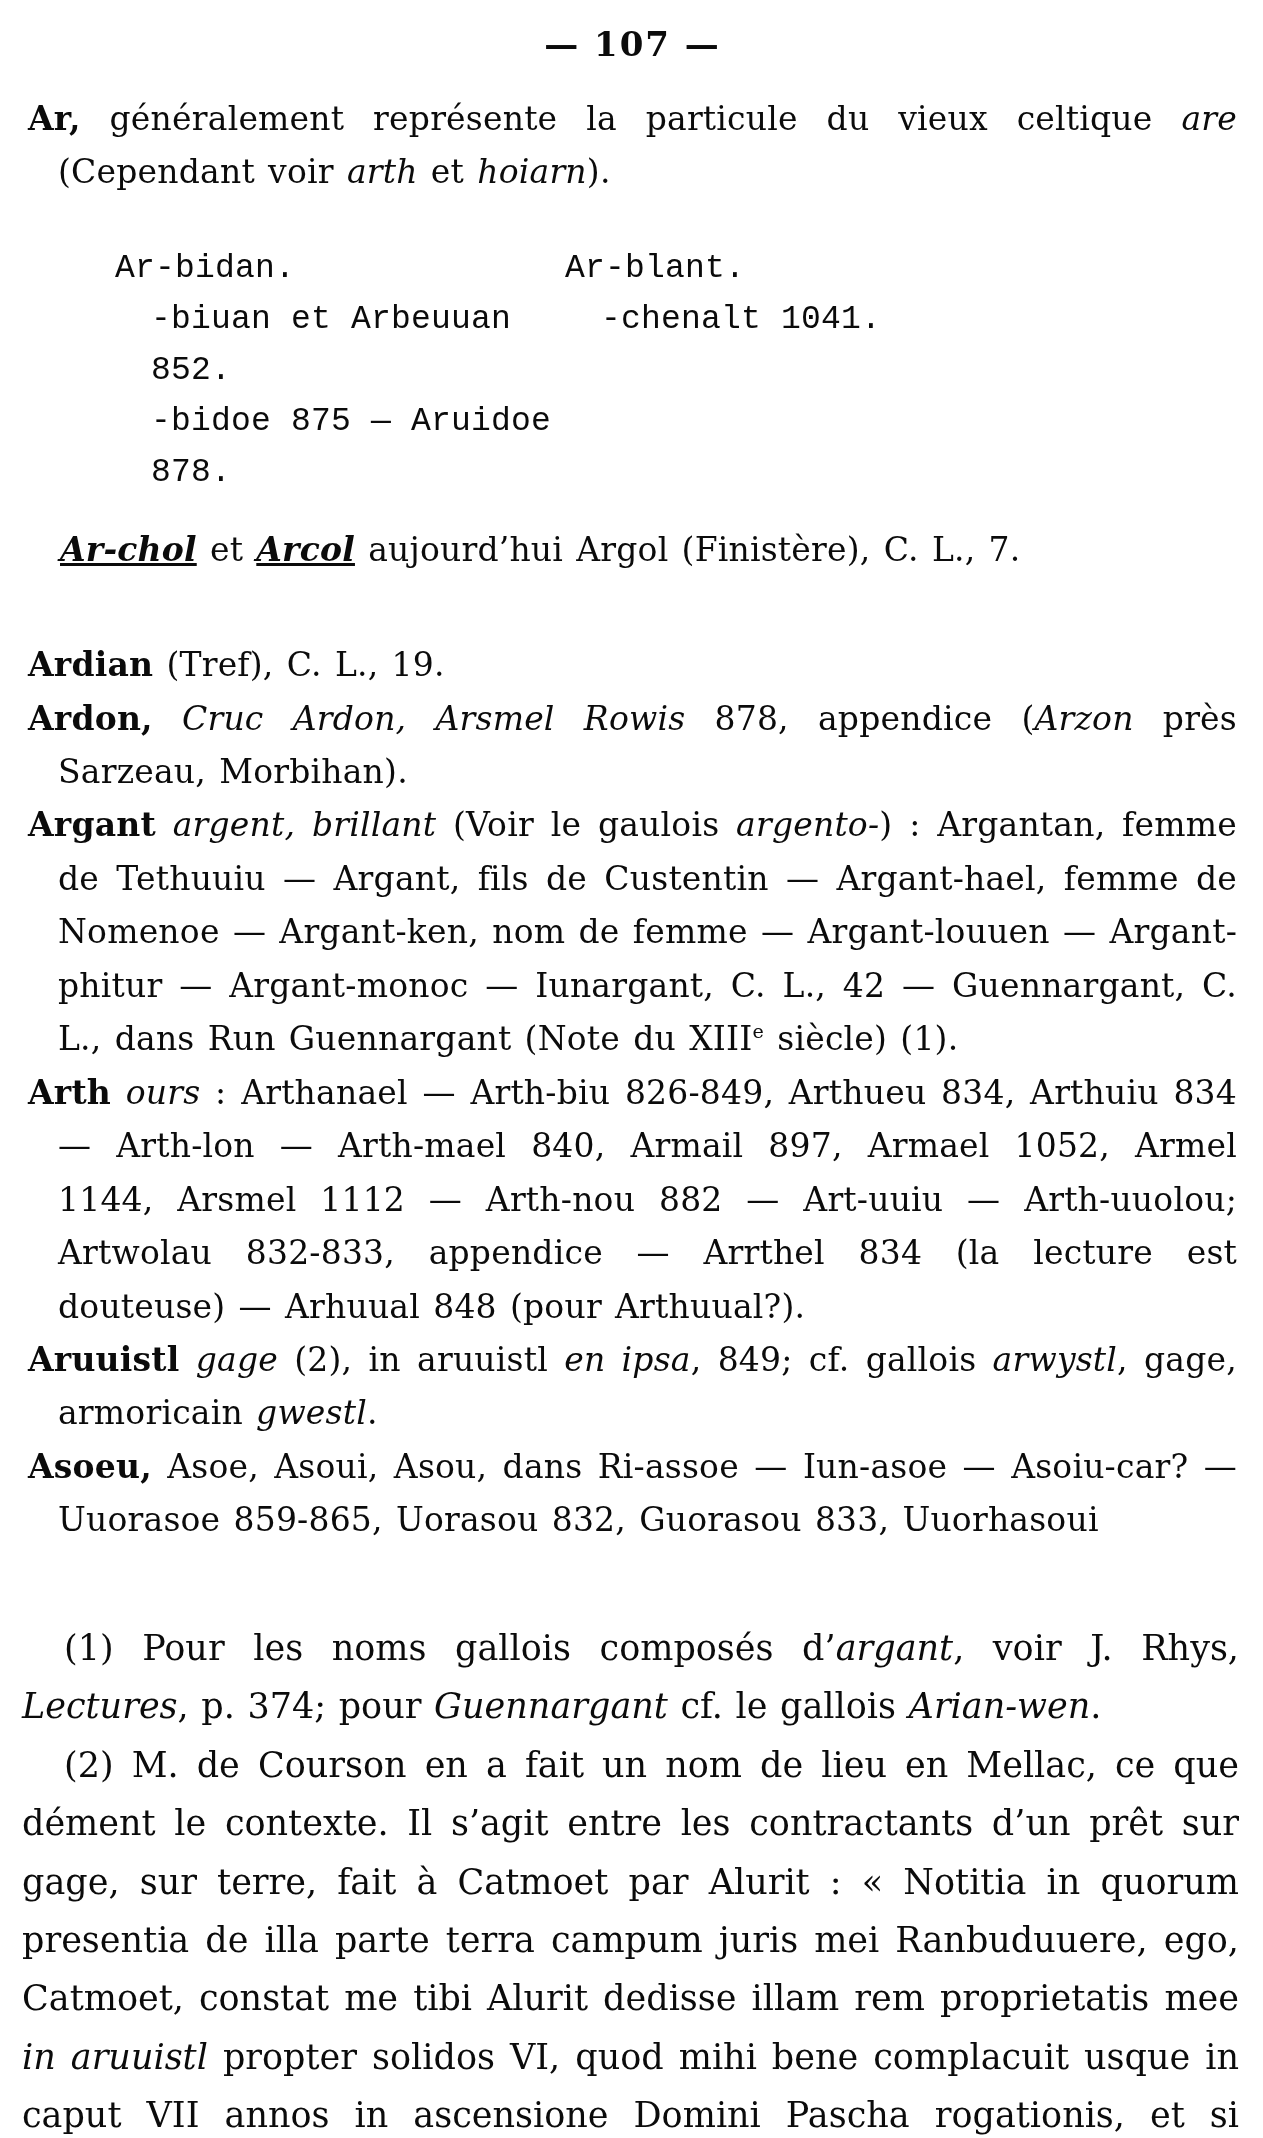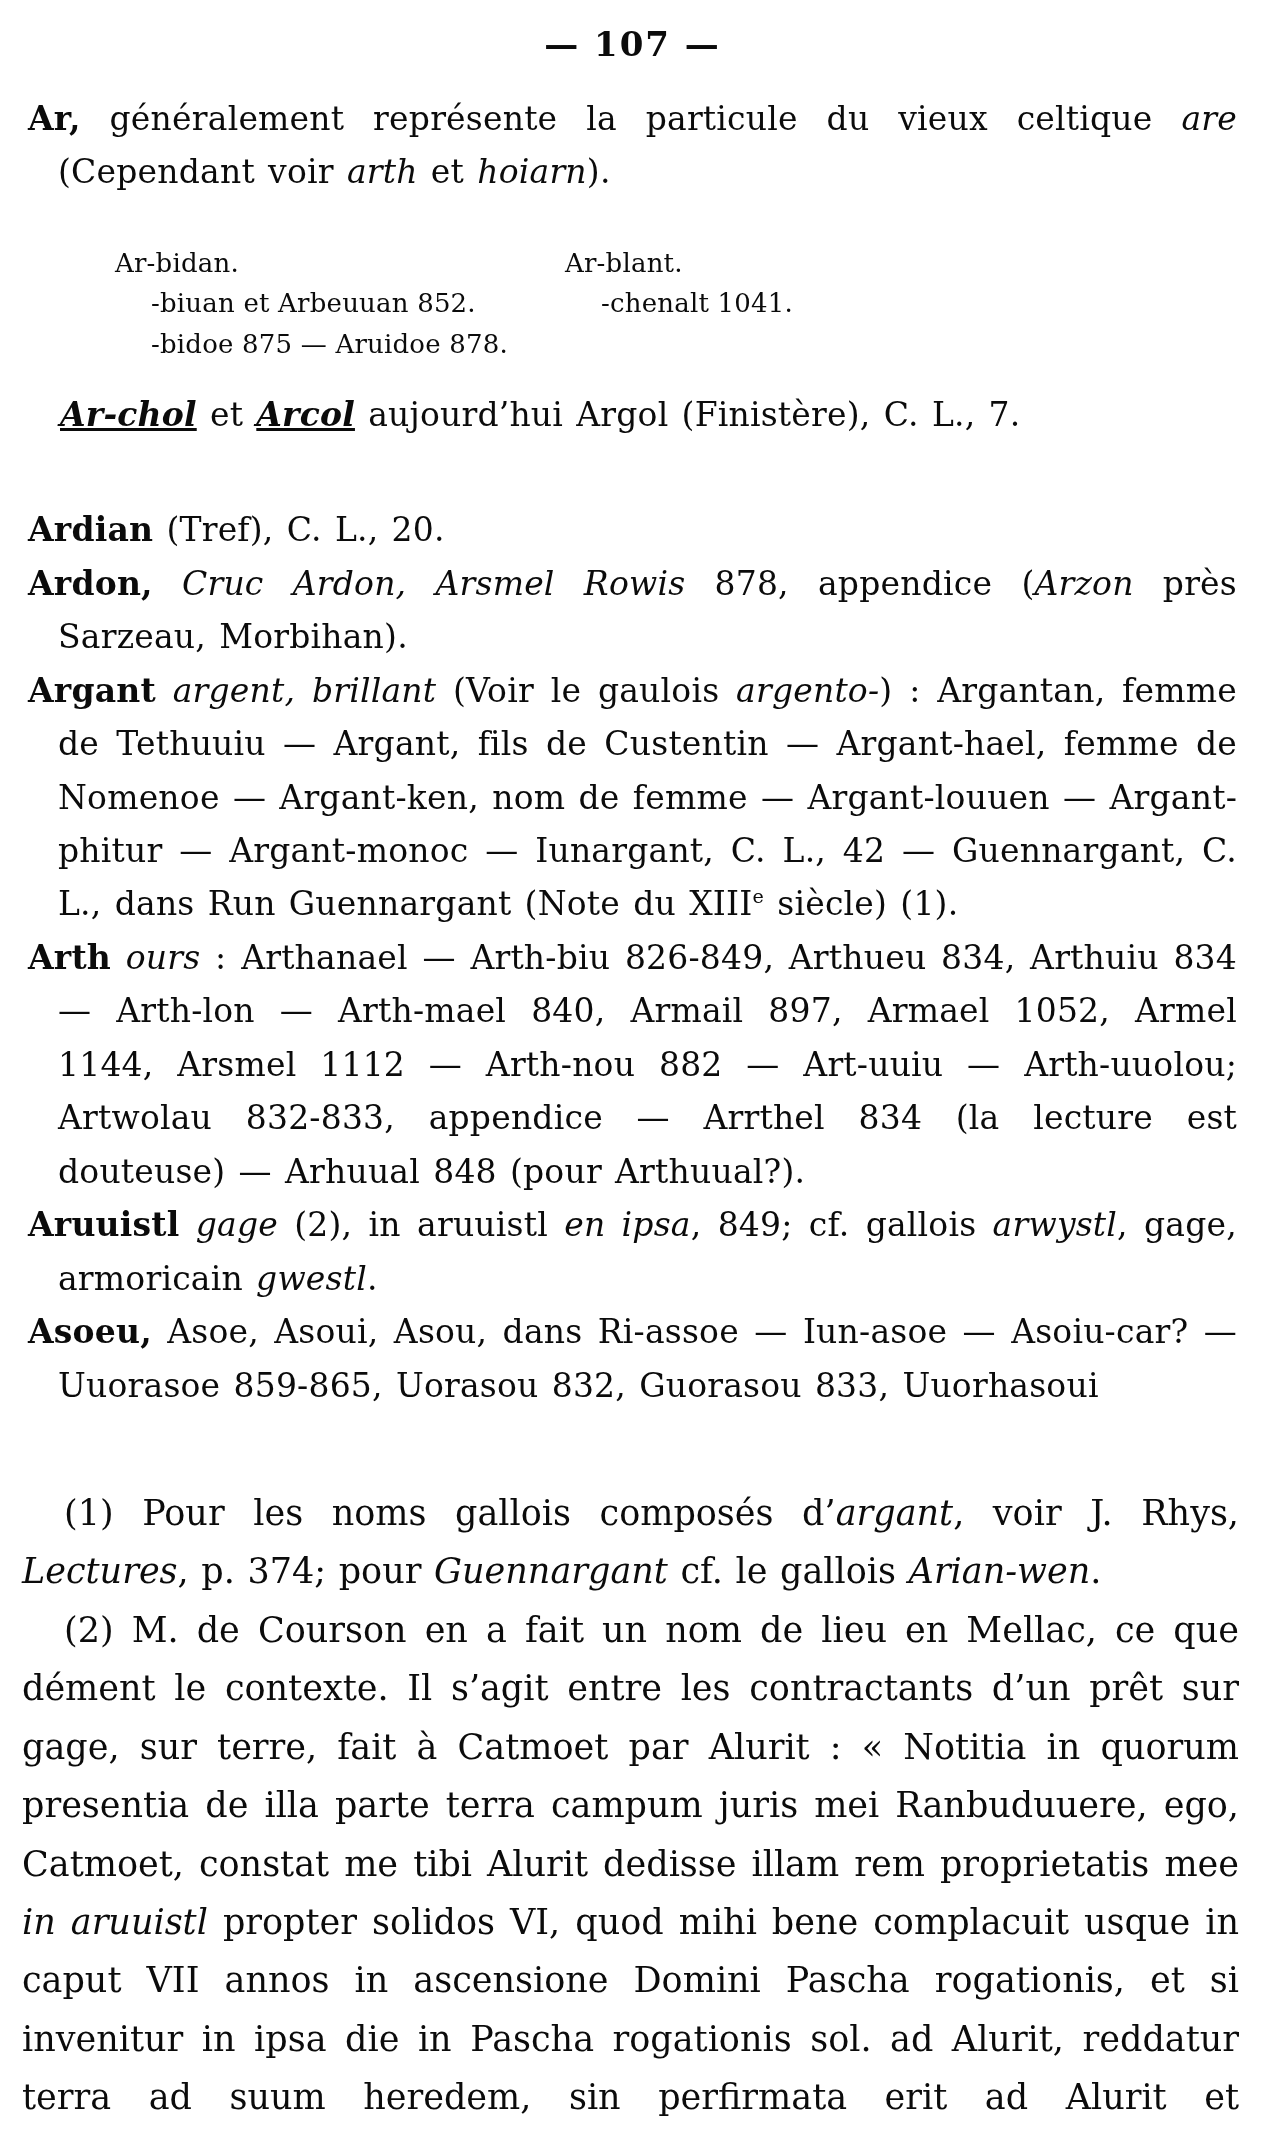--- a/index.html
+++ b/index.html
@@ -20,21 +20,21 @@
     padding-left:30px; text-indent:-30px;
     word-spacing:2.5px; letter-spacing:0.2px;
   }
   .b  { font-weight:700; }
   .i  { font-style:italic; }
   .bi { font-weight:700; font-style:italic;text-decoration:underline; }
   sup.sup { font-size:0.58em; vertical-align:super; line-height:0; }
   .cols { display:flex; margin:44px 0 24px 0; }
   .col-left  { width:537px; padding-left:87px; }
   .col-right { flex:1; }
-  .li  { font-size:26px; line-height:1.55; letter-spacing:0.2px; }
+  .li  { font-size:33px; line-height:1.55; letter-spacing:0.2px;font-family:Liberation Mono, monospace; }
   .li.sub { padding-left:36px; }
   .archol {
     margin:24px 0 62px 0; padding-left:32px; text-indent:0;
     font-size:33px; line-height:1.62; word-spacing:2.5px; letter-spacing:0.2px;
   }
   .footnotes {
     margin-top:72px; margin-left:-6px; margin-right:-2px;
     font-size:35px; line-height:1.67; text-align:justify;
     word-spacing:1.5px;
   }
@@ -56,21 +56,21 @@
       <p class="li sub"><span>-bidoe 875 — Aruidoe 878.</span></p>
     </div>
     <div class="col-right">
       <p class="li"><span>Ar-blant.</span></p>
       <p class="li sub"><span>-chenalt 1041.</span></p>
     </div>
   </div>
 
   <p class="archol"><span class="bi">Ar-chol</span><span> et </span><span class="bi">Arcol</span><span> aujourd’hui Argol (Finistère), C. L., 7.</span></p>
 
-  <p class="entry"><span class="b">Ardian</span><span> (Tref), C. L., 20.</span></p>
+  <p class="entry"><span class="b">Ardian</span><span> (Tref), C. L., 19.</span></p>
 
   <p class="entry"><span class="b">Ardon,</span><span> </span><span class="i">Cruc Ardon, Arsmel Rowis</span><span> 878, appendice (</span><span class="i">Arzon</span><span> près Sarzeau, Morbihan).</span></p>
 
   <p class="entry"><span class="b">Argant</span><span> </span><span class="i">argent, brillant</span><span> (Voir le gaulois </span><span class="i">argento-</span><span>) : Argantan, femme de Tethuuiu — Argant, fils de Custentin — Argant-hael, femme de Nomenoe — Argant-ken, nom de femme — Argant-louuen — Argant-phitur — Argant-monoc — Iunargant, C. L., 42 — Guennargant, C. L., dans Run Guennargant (Note du XIII</span><sup class="sup">e</sup><span> siècle) (1).</span></p>
 
   <p class="entry"><span class="b">Arth</span><span> </span><span class="i">ours</span><span> : Arthanael — Arth-biu 826-849, Arthueu 834, Arthuiu 834 — Arth-lon — Arth-mael 840, Armail 897, Armael 1052, Armel 1144, Arsmel 1112 — Arth-nou 882 — Art-uuiu — Arth-uuolou; Artwolau 832-833, appendice — Arrthel 834 (la lecture est douteuse) — Arhuual 848 (pour Arthuual?).</span></p>
 
 
   <p class="entry"><span class="b">Aruuistl</span><span> </span><span class="i">gage</span><span> (2), in aruuistl </span><span class="i">en ipsa</span><span>, 849; cf. gallois </span><span class="i">arwystl</span><span>, gage, armoricain </span><span class="i">gwestl</span><span>.</span></p>
 

